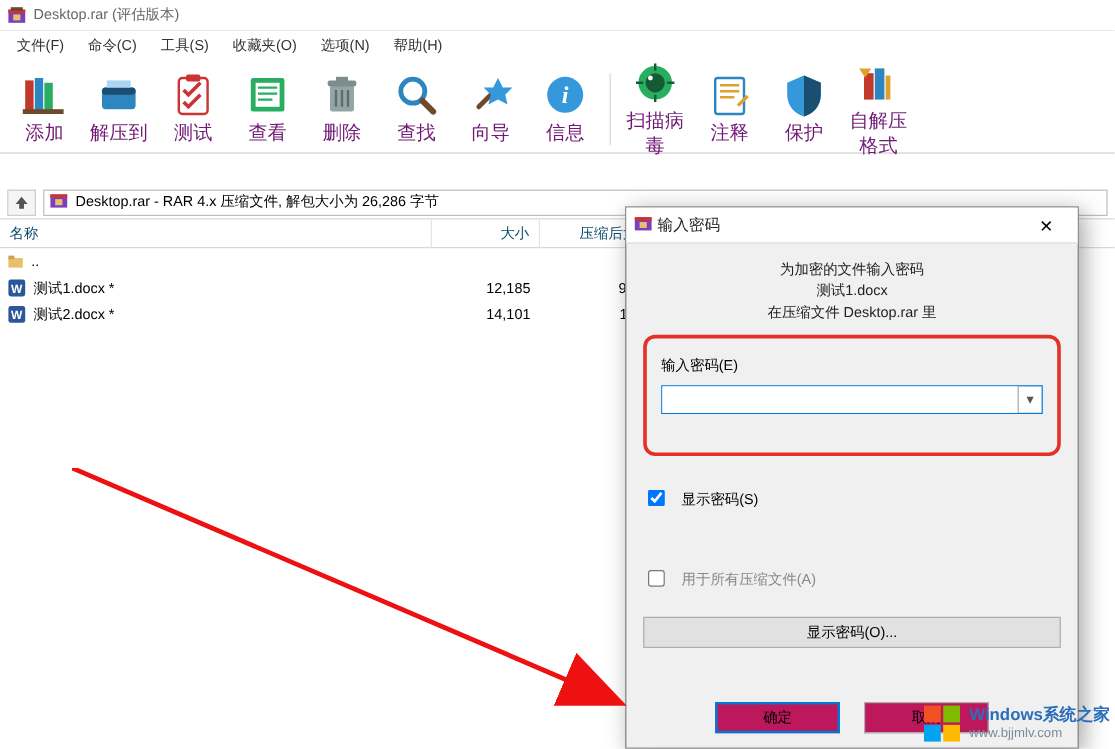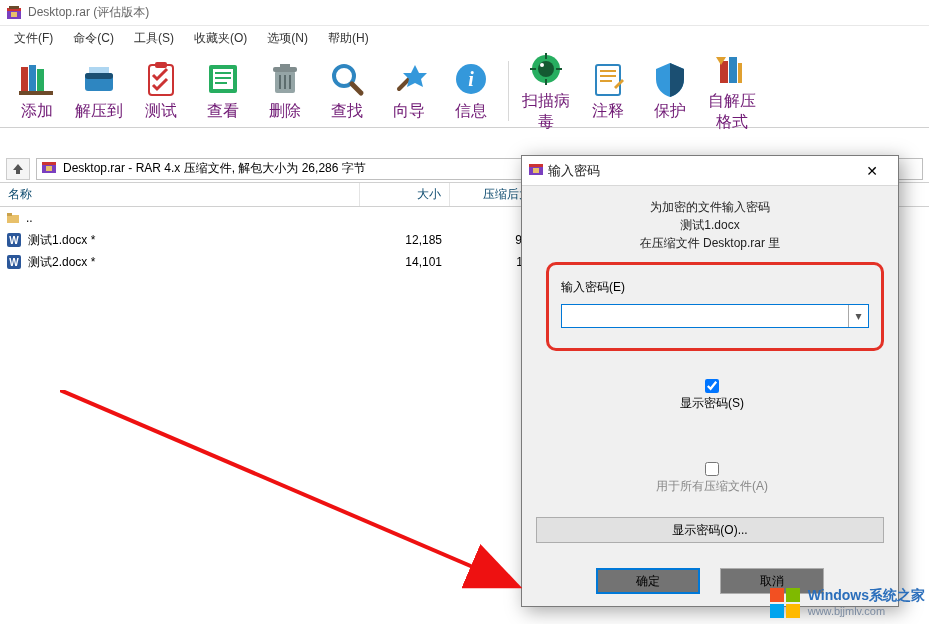--- a/index.html
+++ b/index.html
@@ -119,21 +119,21 @@
   .row .cell-name { width: 360px; display:flex; align-items:center; gap:6px; padding-left:6px; }
   .row .cell-size { width: 90px; text-align:right; padding-right:8px; }
   .row .cell-pack { width: 90px; text-align:right; padding-right:8px; }
 
   .folder-up-ico { width:14px; height:14px; }
   .word-ico { width:16px; height:16px; }
 
   
   .dialog {
     position: absolute;
-    left: 521px; top: 155px;
+    left: 521px; top: 172px;
     width: 378px; height: 452px;
     background: #f0f0f0;
     border: 1px solid #7a7a7a;
     box-shadow: 4px 4px 18px rgba(0,0,0,.35);
   }
   .dlg-title {
     height: 30px;
     background: #fff;
     display:flex; align-items:center;
     padding: 0 6px;
@@ -147,66 +147,64 @@
   }
   .dlg-body {
     padding: 12px 14px;
     display:flex; flex-direction:column;
     height: calc(100% - 30px);
   }
   .dlg-info { text-align:center; font-size:12px; line-height:18px; color:#222; margin-bottom:10px; }
   .pwd-box {
     border: 3px solid #e33126;
     border-radius: 10px;
-    padding: 14px 12px 20px 12px;
+    padding: 14px 12px 32px 12px;
     margin-bottom: 28px;
-    margin-left: 10px;
   }
   .pwd-label { font-size:12px; margin-bottom:8px; }
   .pwd-input-wrap {
     position: relative;
     height: 24px;
     border: 1px solid #0078d7;
     background:#fff;
     display:flex;
   }
   .pwd-input {
     flex:1; border:none; outline:none;
     font-size:12px; padding:0 6px;
   }
   .pwd-dd {
     width:20px; border-left:1px solid #a8a8a8;
     display:flex; align-items:center; justify-content:center;
     color:#555;
   }
   .chk-row {
-    display:flex; align-items:center; gap:2px; font-size:12px;
+    display:flex; gap:14px; font-size:12px;
     margin-left: 4px;
-    flex-direction: column;
   }
   .chk { width:14px; height:14px; }
   .chk-row.disabled { color:#888; }
   .spacer { flex:1; }
   .manage-btn {
     height: 26px;
     border: 1px solid #adadad;
     background: #e1e1e1;
     width: 100%;
     margin: 22px 0 8px 0;
     font-size:12px;
   }
   .dlg-buttons {
     display:flex; gap:20px;
     padding: 6px 0 0 0;
     justify-content:center;
   }
   .dlg-btn {
     width: 104px; height: 26px;
     border: 1px solid #adadad;
-    background: #737373;
+    background: #be185d;
     font-size:12px;
     text-align:center;
   }
   .dlg-btn.primary { border: 2px solid #0078d7; }
 
   
   .arrow-svg {
     position:absolute;
     left: 60px; top: 390px;
     width: 480px; height: 210px;

